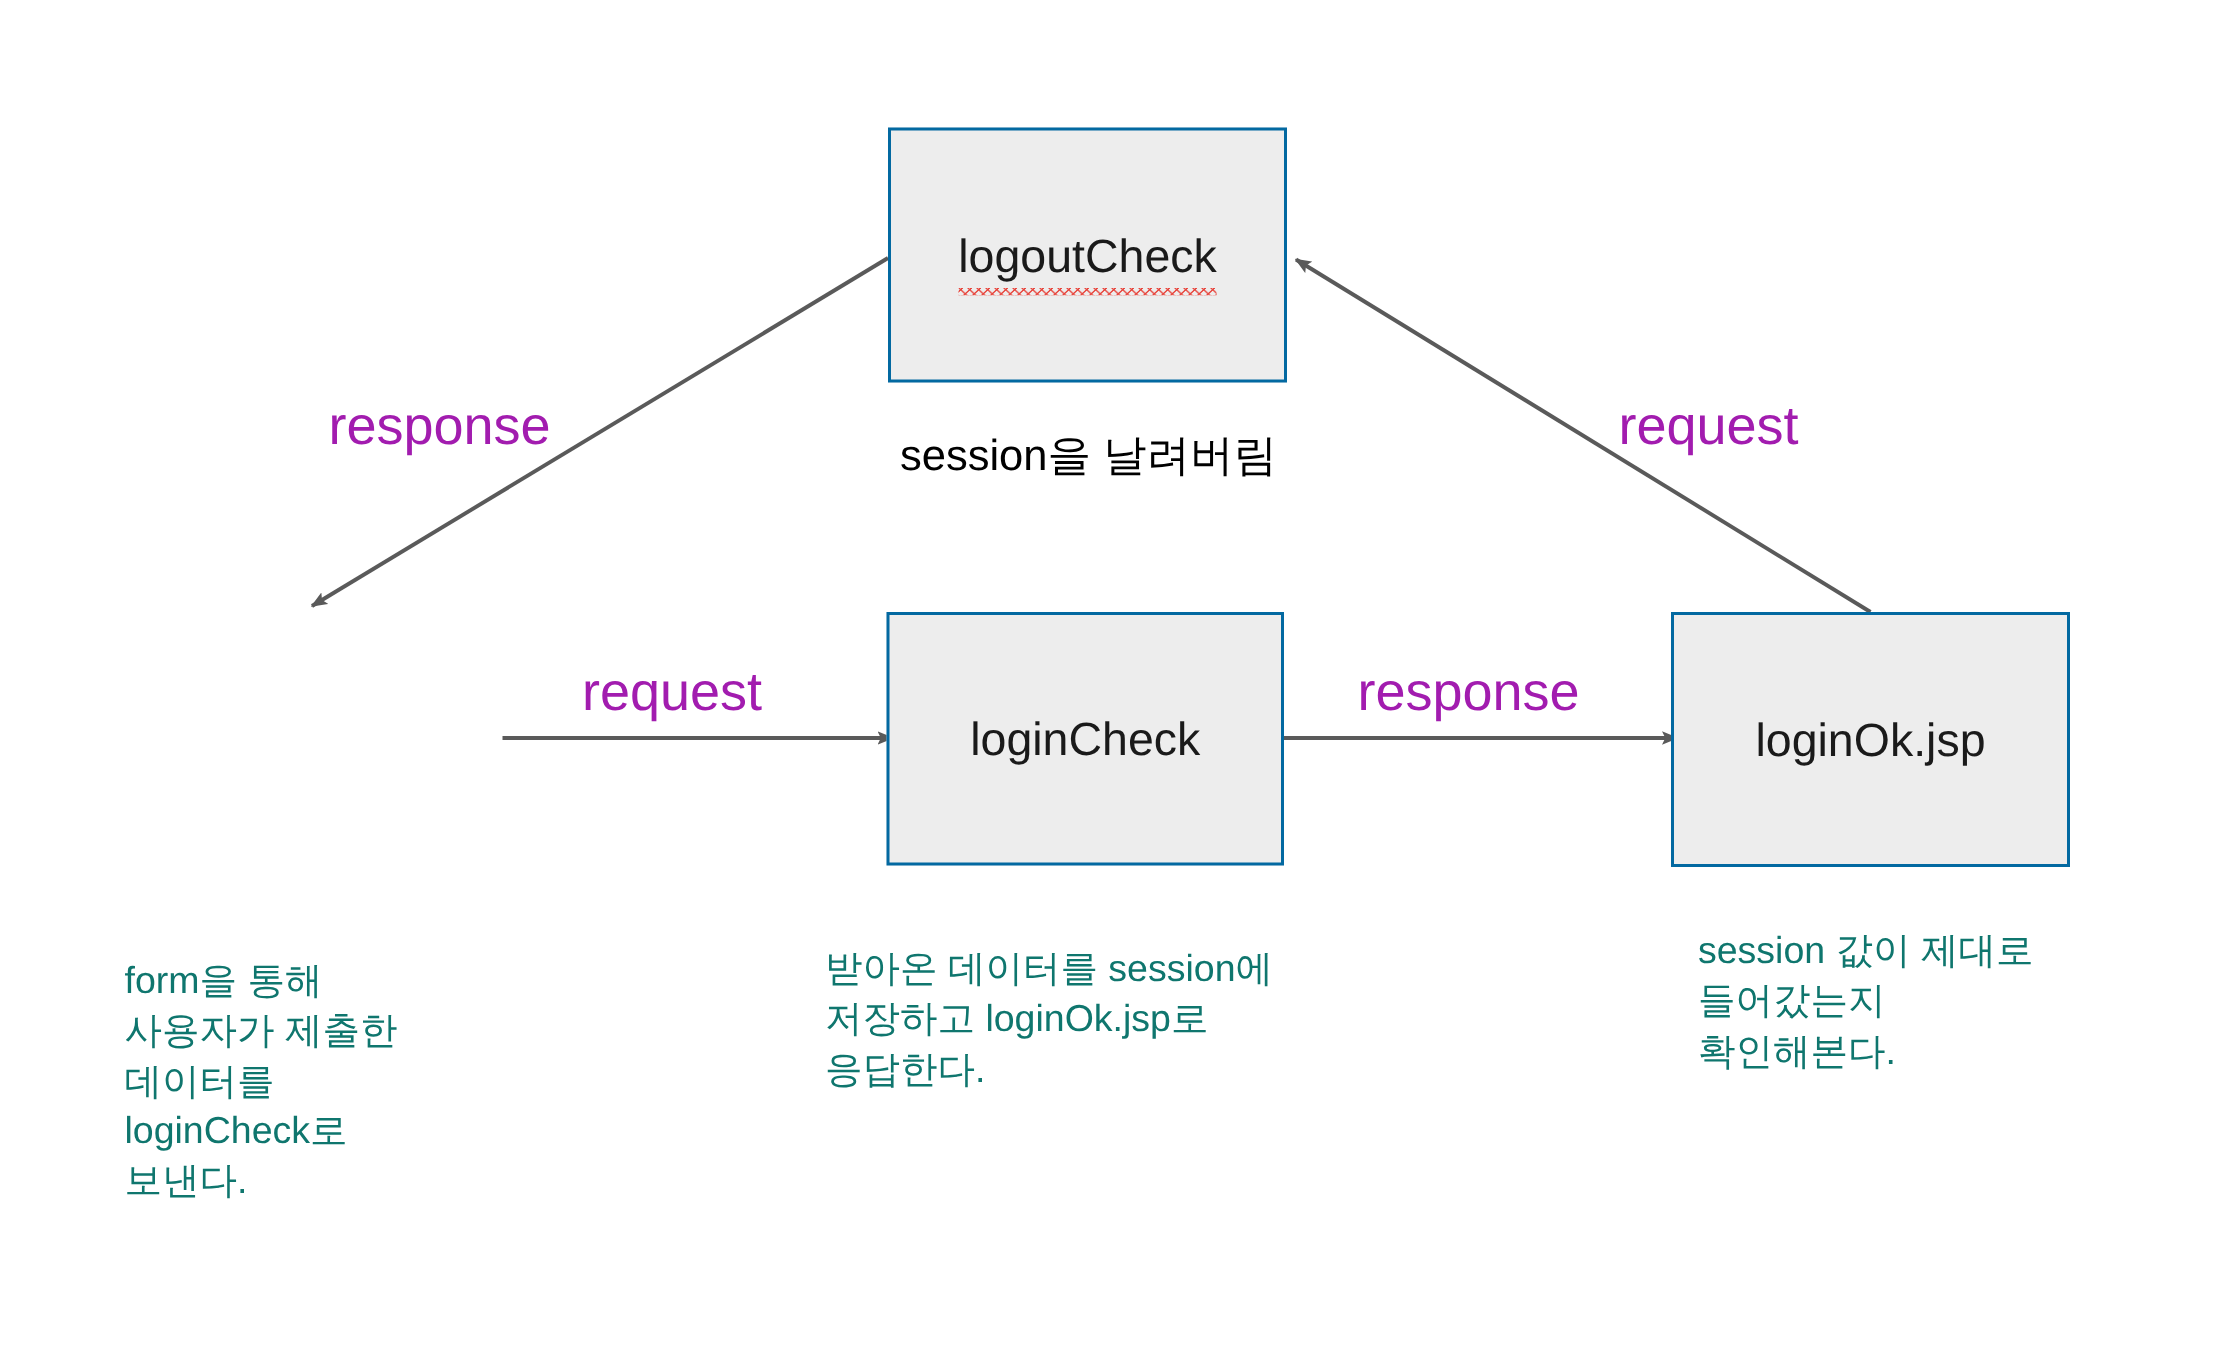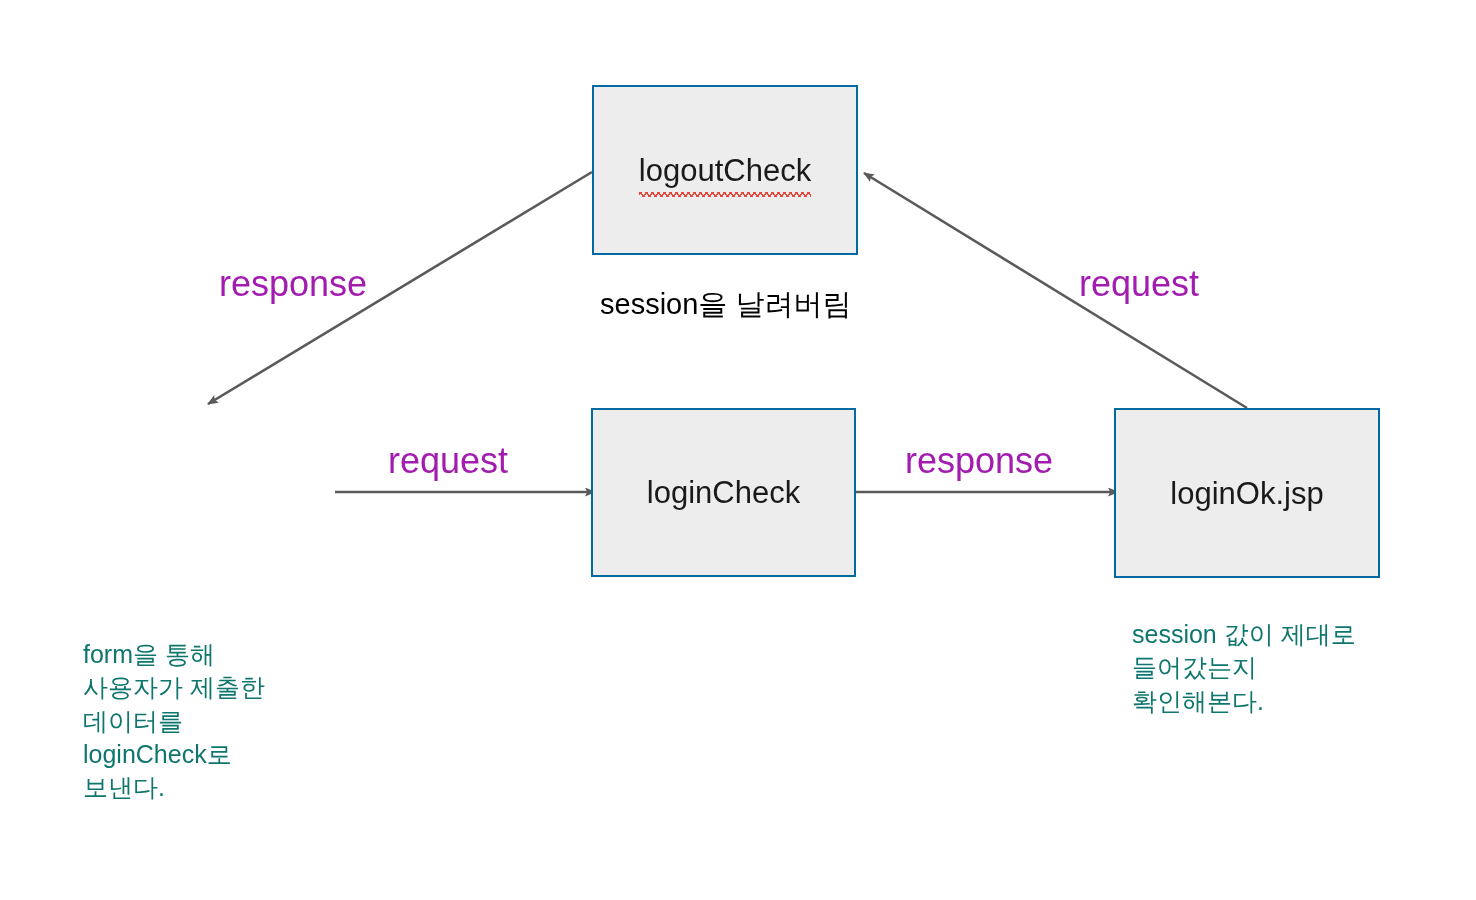--- a/index.html
+++ b/index.html
@@ -123,18 +123,21 @@
   <div class="edge-label" style="left:905px; top:443px;">response</div>
 
   <div class="note" style="left:584px; top:285px;">session을 날려버림</div>
 
   <div class="caption" style="left:63px; top:638px;">form을 통해
 사용자가 제출한
 데이터를
 loginCheck로
 보낸다.</div>
 
+  <div class="caption" style="left:530px; top:630px;">받아온 데이터를 session에
+저장하고 loginOk.jsp로
+응답한다.</div>
 
   <div class="caption" style="left:1112px; top:618px;">session 값이 제대로
 들어갔는지
 확인해본다.</div>
 
 </div>
 
 </body></html>

